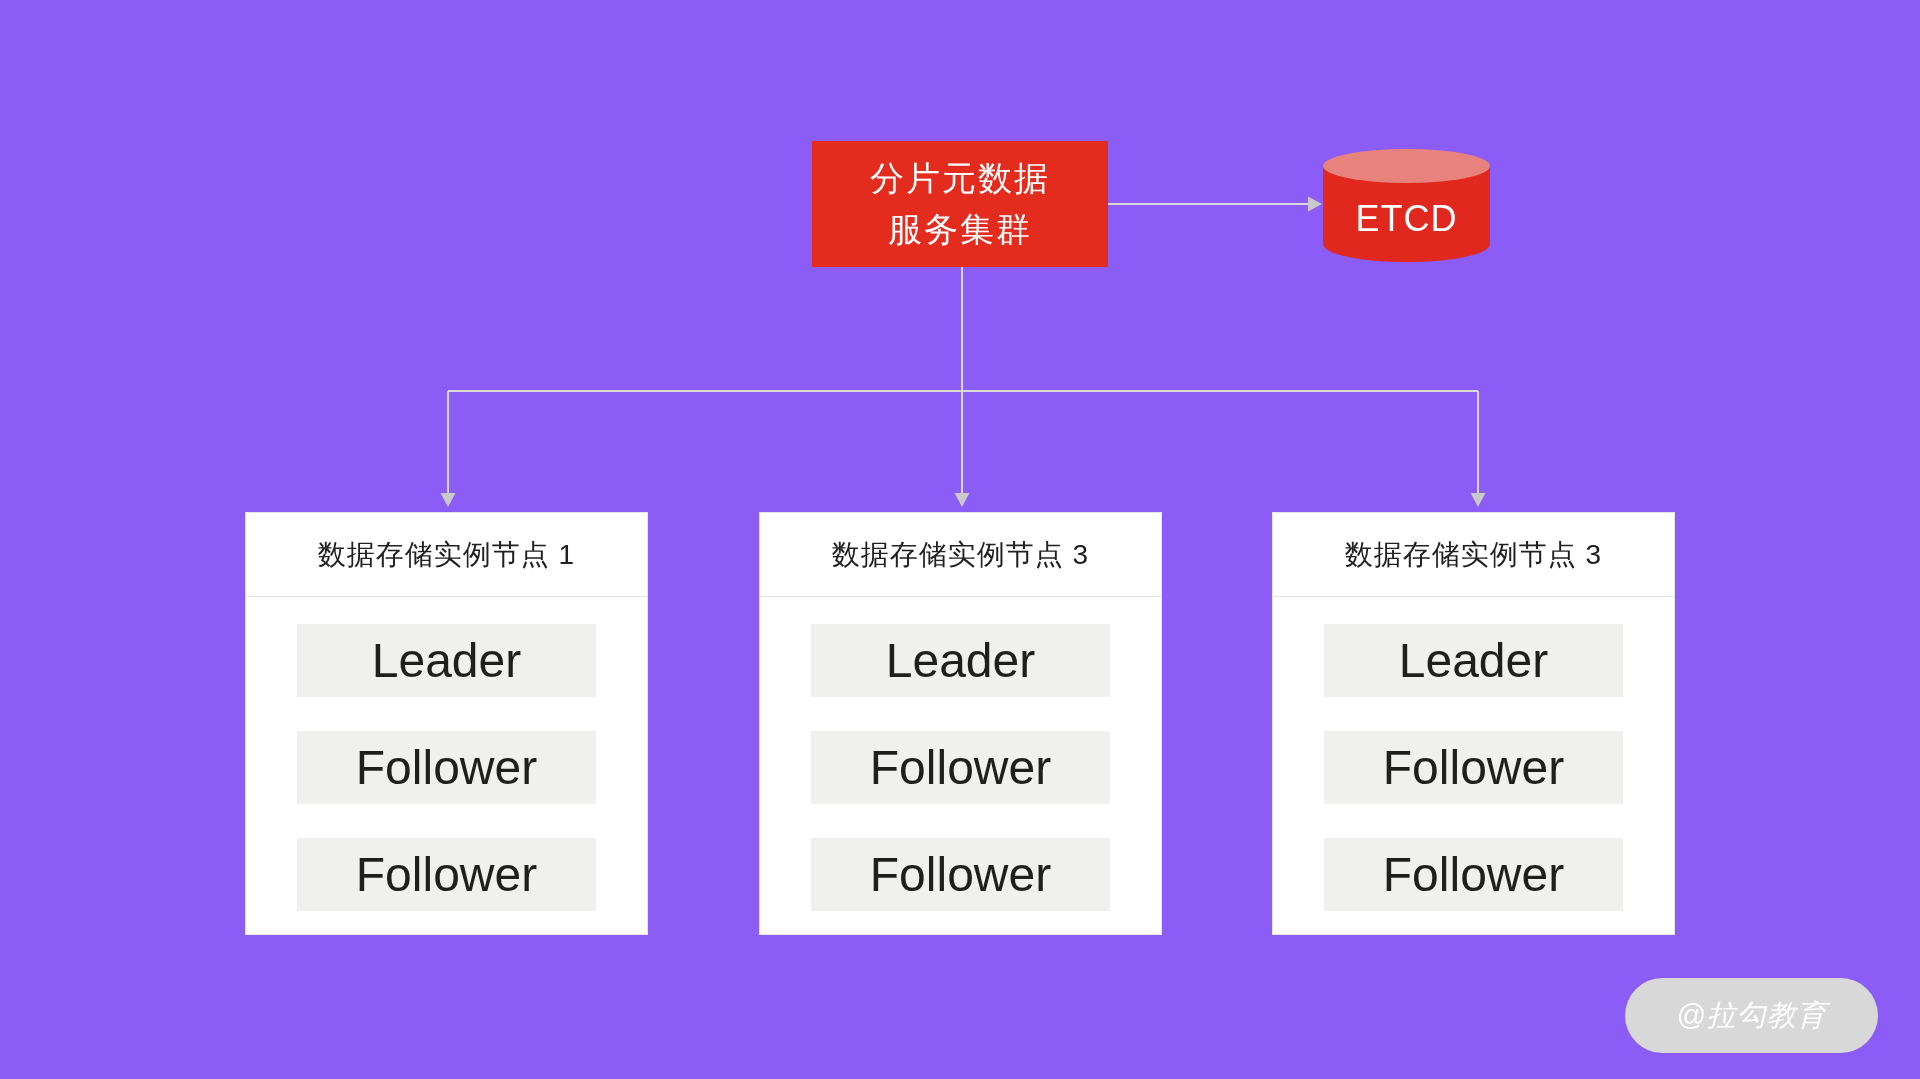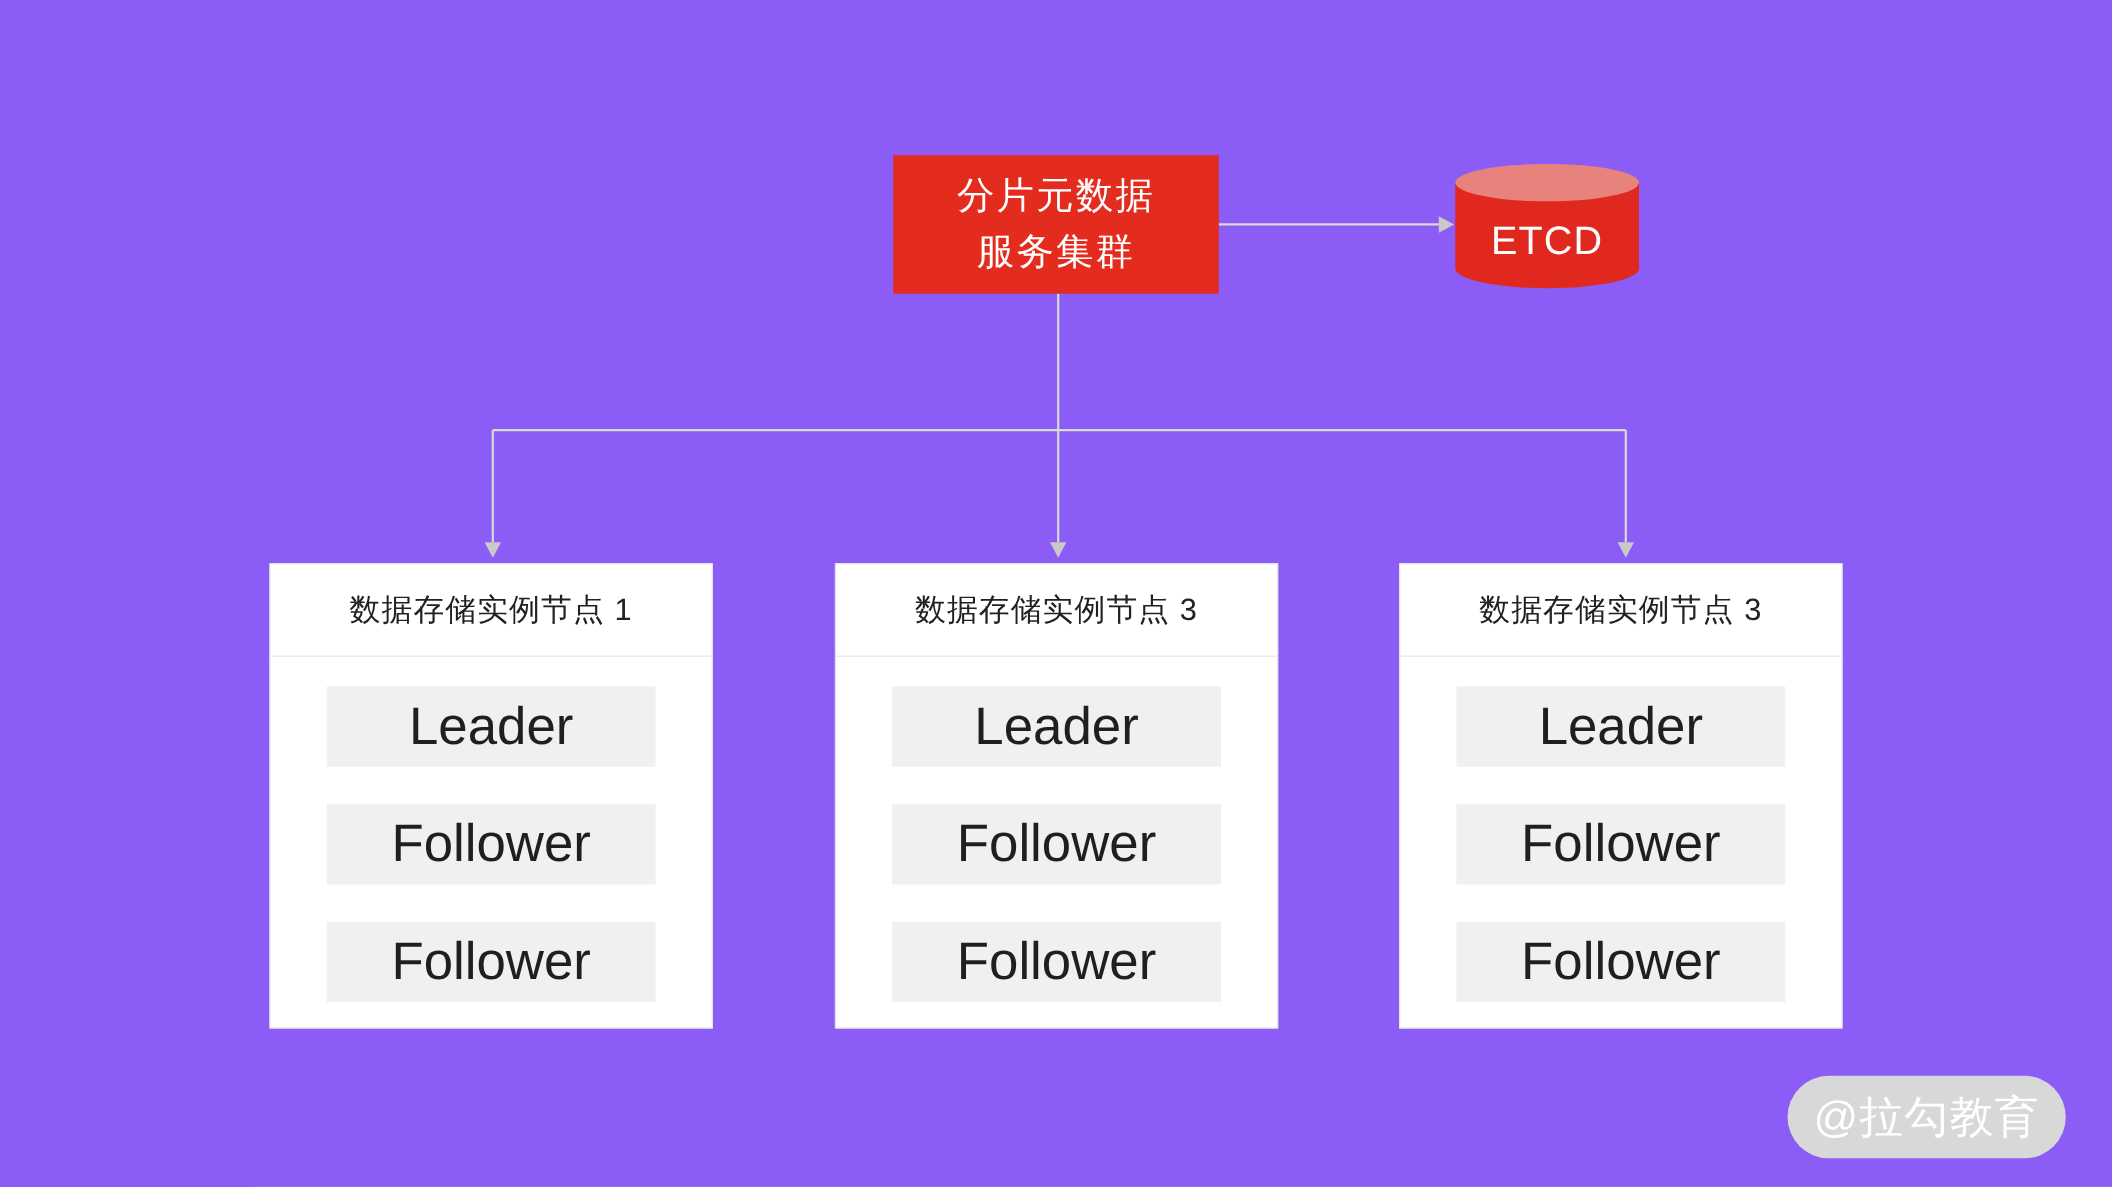--- a/index.html
+++ b/index.html
@@ -129,22 +129,23 @@
     left: 1625px;
     top: 978px;
     width: 253px;
     height: 75px;
     border-radius: 38px;
     background: #d8d8d8;
     color: #ffffff;
     display: flex;
     align-items: center;
     justify-content: center;
-    font-size: 40px;
+    font-size: 29px;
     letter-spacing: 1px;
+    font-style: italic;
   }
 </style>
 </head>
 <body>
 
 <div class="stage">
 
   <svg class="connectors" width="1920" height="1079" viewBox="0 0 1920 1079">
 
     <path d="M1108 204 H1308" stroke="#d9d9d9" stroke-width="2" fill="none"></path>

